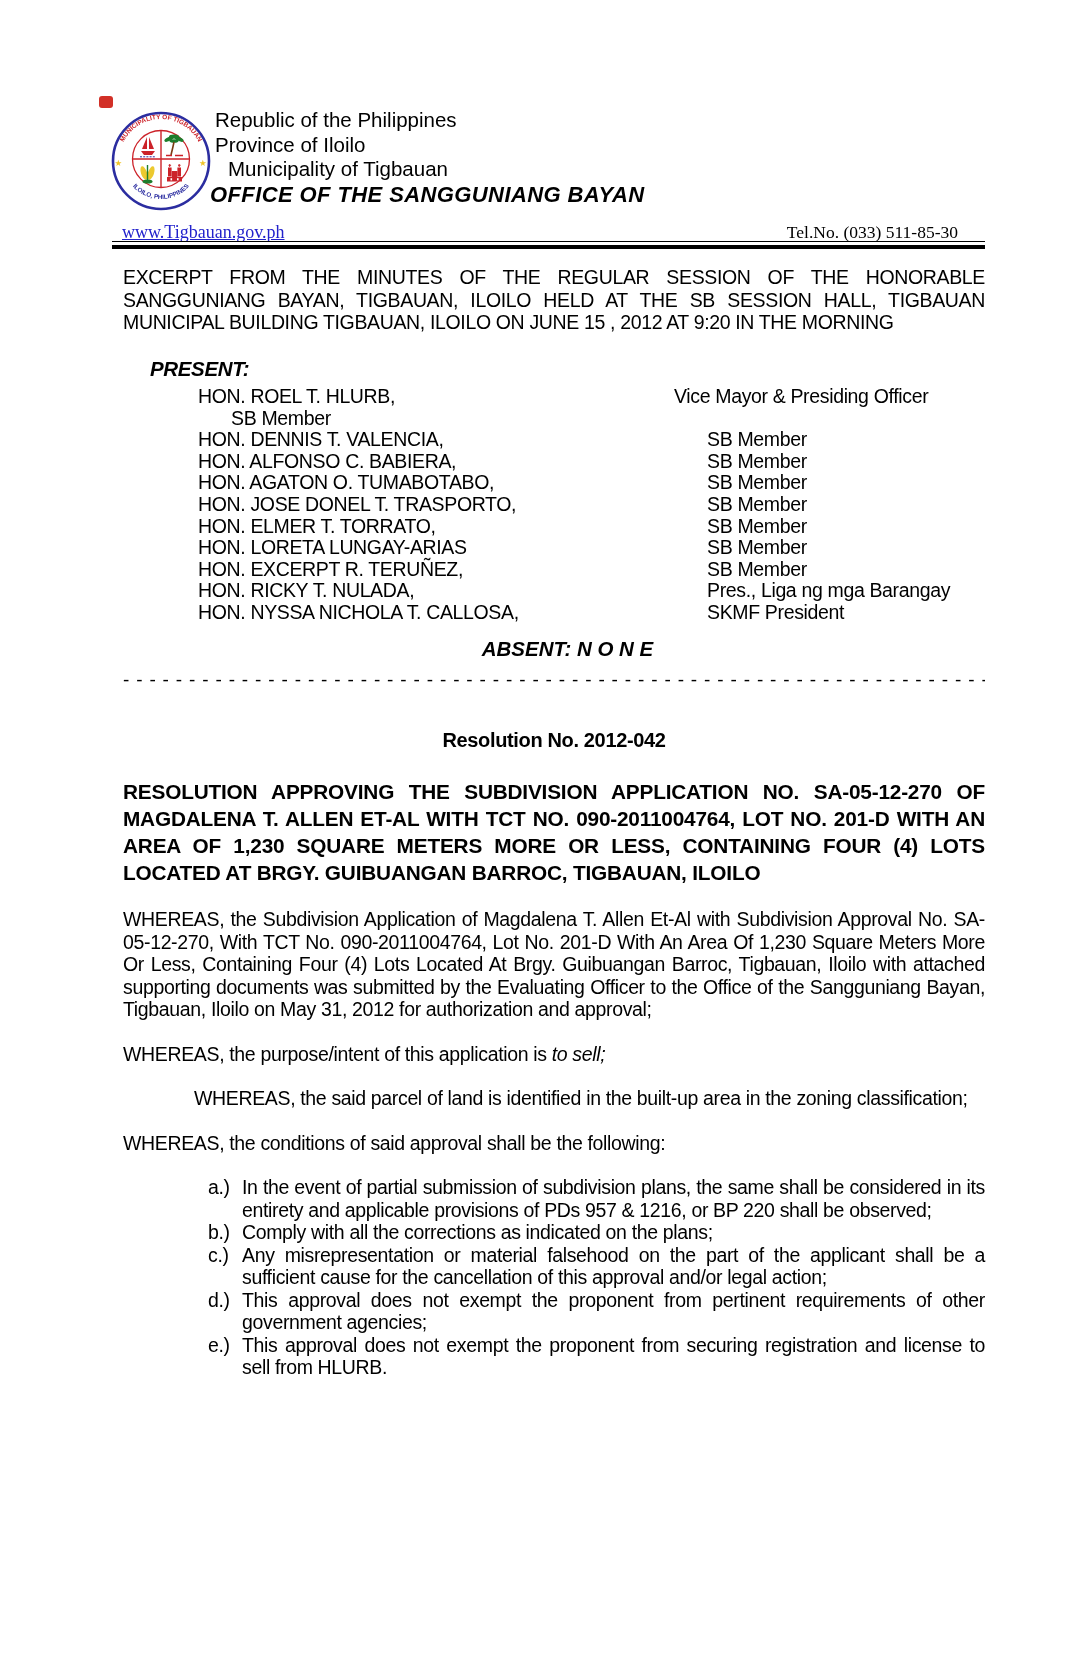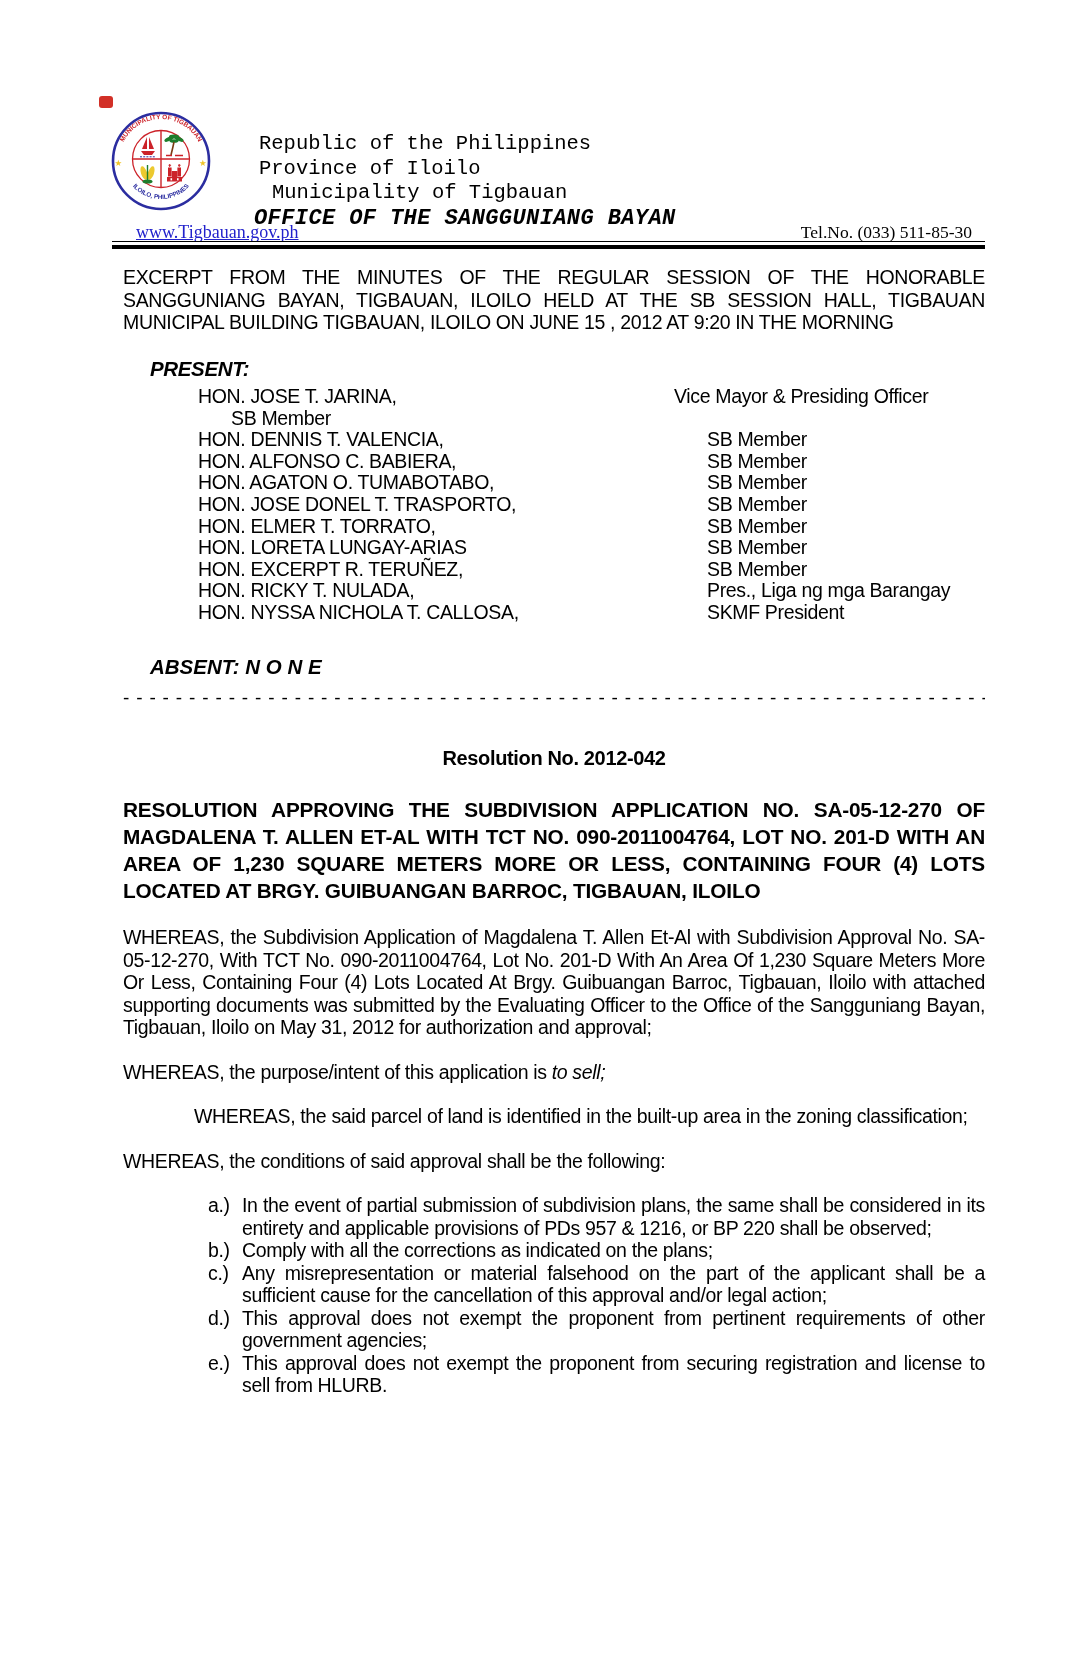--- a/index.html
+++ b/index.html
@@ -2,40 +2,40 @@
 <html><head>
 <meta charset="utf-8">
 <style>
   html,body{margin:0;padding:0;background:#ffffff;}
   .page{position:relative;width:1088px;height:1664px;background:#ffffff;overflow:hidden;
         font-family:"Liberation Sans",sans-serif;color:#000;}
   
   .header{position:absolute;top:0;left:0;width:1088px;height:252px;}
   .red-mark{position:absolute;left:99px;top:96px;width:14px;height:12px;background:#d23027;border-radius:3px;}
   .seal{position:absolute;left:111px;top:111px;width:100px;height:100px;}
-  .head-text{position:absolute;left:215px;top:132px;font-family:Liberation Mono, monospace;margin-left:44px;}
+  .head-text{position:absolute;left:215px;top:108px;font-family:Liberation Sans, sans-serif;}
   .h-line{font-size:20.5px;line-height:24.5px;}
   .h-line.muni{margin-left:13px;}
   .office{font-size:22px;line-height:25px;font-weight:bold;font-style:italic;letter-spacing:.4px;margin-left:-5px;}
-  .head-bottom{position:absolute;left:136px;top:222px;width:836px;display:flex;justify-content:space-between;align-items:baseline;font-family:"Liberation Serif",serif;}
+  .head-bottom{position:absolute;left:122px;top:222px;width:836px;display:flex;justify-content:space-between;align-items:baseline;font-family:"Liberation Serif",serif;}
   .site-link{font-size:18px;color:#2222cc;text-decoration:underline;}
   .tel{font-size:17.5px;color:#000;}
   .rule-thin{position:absolute;left:112px;top:241px;width:873px;height:0;border-top:1.5px solid #000;}
   .rule-thick{position:absolute;left:112px;top:245px;width:873px;height:4px;background:#000;}
   
   .content{position:absolute;left:0;top:252px;width:1088px;padding:0 103px 0 123px;box-sizing:border-box;
            font-size:19.5px;line-height:22.5px;letter-spacing:-0.35px;}
   .excerpt{margin:14px 0 0 0;text-align:justify;}
   .present-label{margin:24px 0 0 27px;font-weight:bold;font-style:italic;font-size:20.5px;}
   .members{margin:6px 0 0 75px;}
   .member-row{display:flex;line-height:21.6px;}
   .member-name{width:476px;flex:none;}
   .member-pos{padding-left:33px;}
   .member-row:first-child .member-pos{padding-left:0;}
-  .absent-label{margin:32px 0 0 27px;font-weight:bold;font-style:italic;font-size:20.5px;letter-spacing:0;}
+  .absent-label{margin:14px 0 0 27px;font-weight:bold;font-style:italic;font-size:20.5px;letter-spacing:0;text-align:center;}
   .divider{margin-top:9px;width:100%;white-space:nowrap;overflow:hidden;font-size:19px;letter-spacing:.8px;}
   .res-number{margin-top:37px;text-align:center;font-weight:bold;font-size:20px;}
   .res-title{margin:27px 0 0 0;font-weight:bold;font-size:20.8px;line-height:27px;text-align:justify;letter-spacing:-0.2px;}
   .para{margin:22px 0 0 0;text-align:justify;}
   .para.first-indent{text-indent:71px;}
   .italic{font-style:italic;}
   .conditions{margin:22px 0 0 0;padding-left:85px;}
   .cond-row{display:flex;}
   .cond-label{width:34px;flex:none;}
   .cond-text{flex:1;text-align:justify;}
@@ -108,21 +108,21 @@
   </div>
 
   <div class="content">
 
     <p class="excerpt">EXCERPT FROM THE MINUTES OF THE REGULAR SESSION OF THE HONORABLE SANGGUNIANG  BAYAN, TIGBAUAN, ILOILO HELD AT THE SB SESSION  HALL, TIGBAUAN MUNICIPAL BUILDING TIGBAUAN, ILOILO ON JUNE 15 , 2012 AT 9:20  IN THE MORNING</p>
 
     <div class="present-label">PRESENT:</div>
 
     <div class="members">
       <div class="member-row">
-        <span class="member-name">HON. JOSE T. JARINA,</span>
+        <span class="member-name">HON. ROEL T. HLURB,</span>
         <span class="member-pos">Vice Mayor &amp; Presiding Officer</span>
       </div>
       <div class="member-row">
         <span class="member-pos">SB Member</span>
       </div>
       <div class="member-row">
         <span class="member-name">HON. DENNIS T. VALENCIA,</span>
         <span class="member-pos">SB Member</span>
       </div>
       <div class="member-row">

